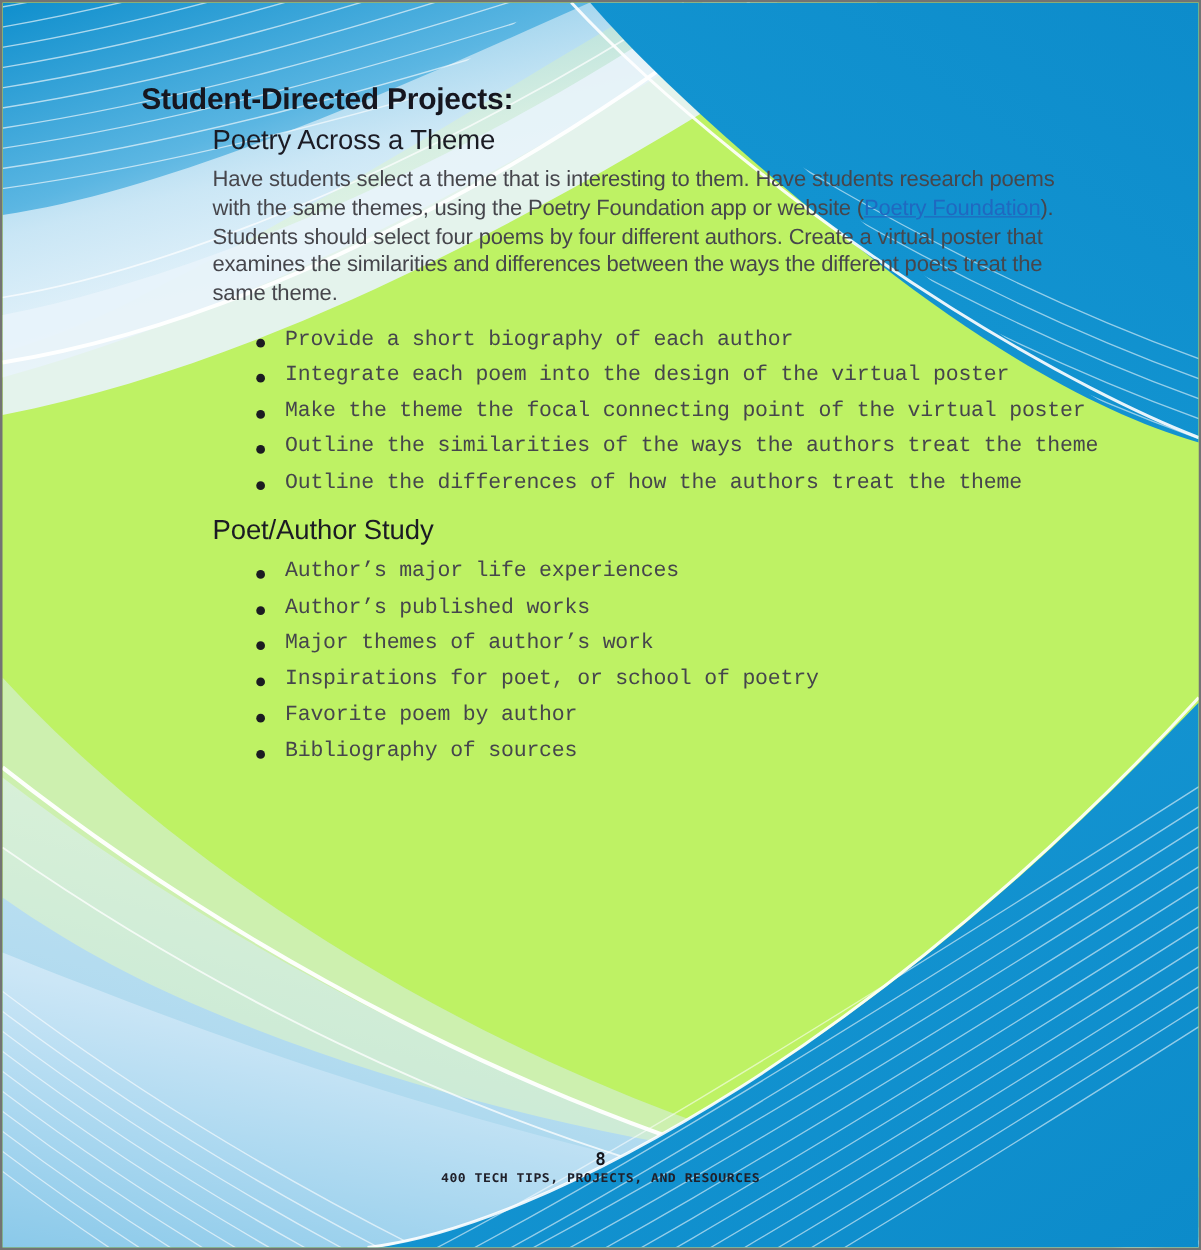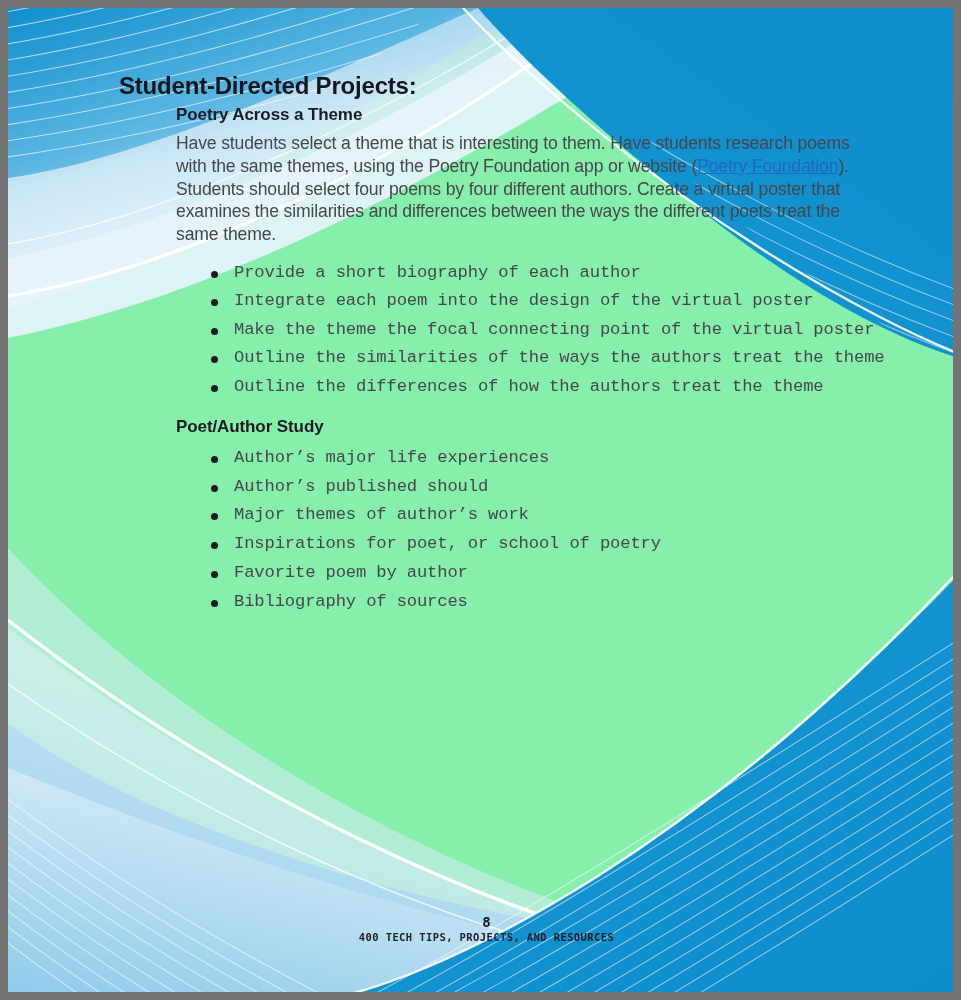--- a/index.html
+++ b/index.html
@@ -7,22 +7,22 @@
   html, body {
     width:961px; height:1000px;
     background:#ffffff;
     font-family:"Liberation Sans", sans-serif;
   }
 
   #page {
     position:relative;
     width:961px; height:1000px;
     overflow:hidden;
-    background:#86efac;
-    border:8px solid #737373;
+    background:#bef264;
+    border:2px solid #737373;
   }
 
   
   #decor {
     position:absolute;
     left:0; top:0;
     width:957px; height:996px;
     pointer-events:none;
     z-index:0;
   }
@@ -47,22 +47,22 @@
 
   .section {
     position:absolute;
     left:168px;
     width:730px;
   }
   #section-poetry { top:97px; }
   #section-poet   { top:409px; }
 
   .section-heading {
-    font-size:17px;
-    font-weight:bold;
+    font-size:22px;
+    font-weight:normal;
     color:#1b1b24;
     letter-spacing:-0.1px;
     margin-bottom:7px;
     white-space:nowrap;
   }
 
   .body-para {
     font-size:17.6px;
     line-height:22.8px;
     color:#46464c;
@@ -287,21 +287,21 @@
         <li>Outline the differences of how the authors treat the theme</li>
       </ul>
     </section>
 
     <section class="section" id="section-poet">
       <h2 class="section-heading">Poet/Author Study</h2>
 
 
       <ul class="bullets">
         <li>Author’s major life experiences</li>
-        <li>Author’s published should</li>
+        <li>Author’s published works</li>
         <li>Major themes of author’s work</li>
         <li>Inspirations for poet, or school of poetry</li>
         <li>Favorite poem by author</li>
         <li>Bibliography of sources</li>
       </ul>
     </section>
   </div>
 
   <div id="footer">
     <div class="page-number">8</div>

